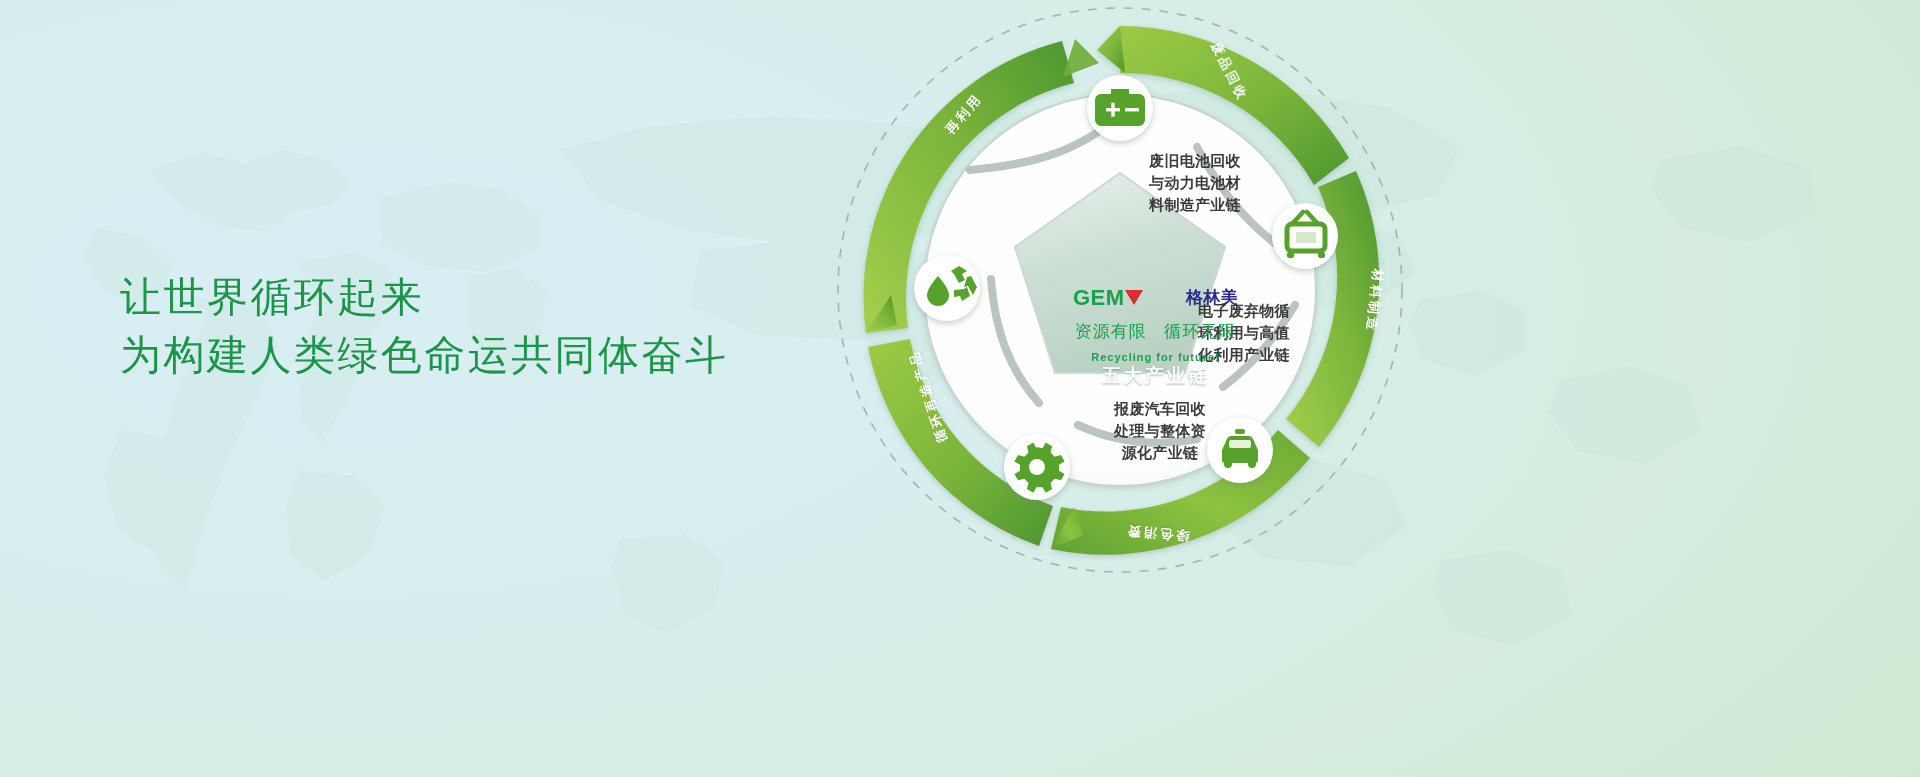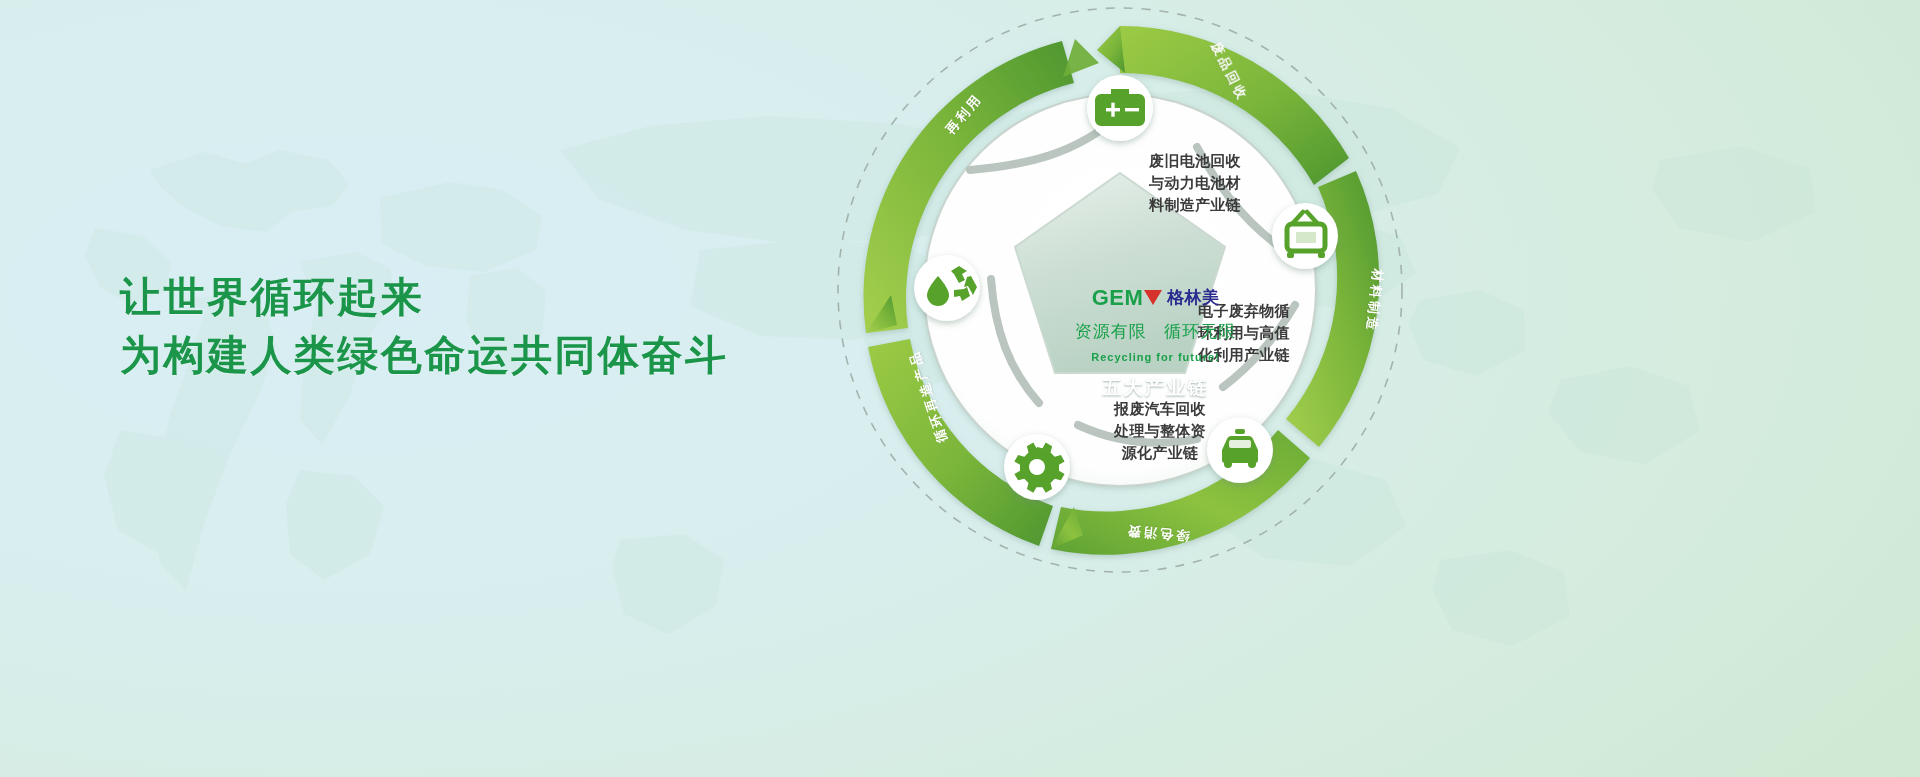--- a/index.html
+++ b/index.html
@@ -13,56 +13,56 @@
     background:
       radial-gradient(120% 140% at 18% 38%, #d9eef4 0%, #d8eeee 30%, #d5ecdf 58%, #cfe9d4 80%, #c9e6cd 100%);
   }
   
   .worldmap{position:absolute;inset:0;opacity:.45;pointer-events:none;}
   .worldmap svg{width:100%;height:100%;}
   
   .headline{
     position:absolute;left:120px;top:268px;
     color:#1a9549;letter-spacing:.06em;line-height:1.42;
-    font-size:41px;font-weight:700;white-space:nowrap;
+    font-size:41px;font-weight:400;white-space:nowrap;
     text-shadow:0 1px 0 rgba(255,255,255,.35);
   }
   .headline div{margin:0;}
   
   #diagram{position:absolute;left:825px;top:-5px;width:590px;height:590px;}
   #diagram svg{width:100%;height:100%;overflow:visible;}
   .pill-txt{
     position:absolute;text-align:center;color:#3b3b3b;
     font-size:15px;font-weight:700;line-height:1.45;
     letter-spacing:.02em;white-space:pre-line;
   }
   .arcword{
     position:absolute;color:#ffffff;font-size:13px;font-weight:700;
     letter-spacing:.24em;white-space:nowrap;
     text-shadow:0 1px 1px rgba(0,0,0,.13);
   }
   
   .logo{position:absolute;left:1073px;top:286px;width:165px;text-align:center;}
-  .logo-row{display:flex;align-items:center;justify-content:center;gap:5px;}
+  .logo-row{display:flex;align-items:center;justify-content:space-between;gap:5px;}
   .logo-gem{
     font-family:"Liberation Sans",sans-serif;font-weight:700;font-size:22px;
     letter-spacing:.02em;color:#1aa04a;line-height:1;display:flex;align-items:center;
   }
   .logo-tri{display:inline-block;width:0;height:0;margin-left:1px;
     border-left:9px solid transparent;border-right:9px solid transparent;
     border-top:15px solid #d6322b;}
   .logo-cn{font-size:17px;font-weight:700;color:#2a2a8f;letter-spacing:.02em;font-family:Liberation Serif, serif;}
   .logo-slogan{
     margin-top:11px;font-size:17px;font-weight:400;color:#1aa04a;letter-spacing:.06em;
   }
   .logo-eng{
     margin-top:8px;font-size:11px;font-weight:700;color:#1aa04a;letter-spacing:.09em;
   }
   .logo-five{
-    margin-top:12px;font-size:19px;font-weight:700;color:#ffffff;letter-spacing:.12em;
+    margin-top:0;font-size:19px;font-weight:700;color:#ffffff;letter-spacing:.12em;
     text-shadow:0 1px 2px rgba(90,120,105,.55);
   }
 </style>
 </head>
 <body>
 
 <div id="stage">
 
   <div class="worldmap">
     <svg viewBox="0 0 1920 777" preserveAspectRatio="xMidYMid slice" aria-hidden="true">

